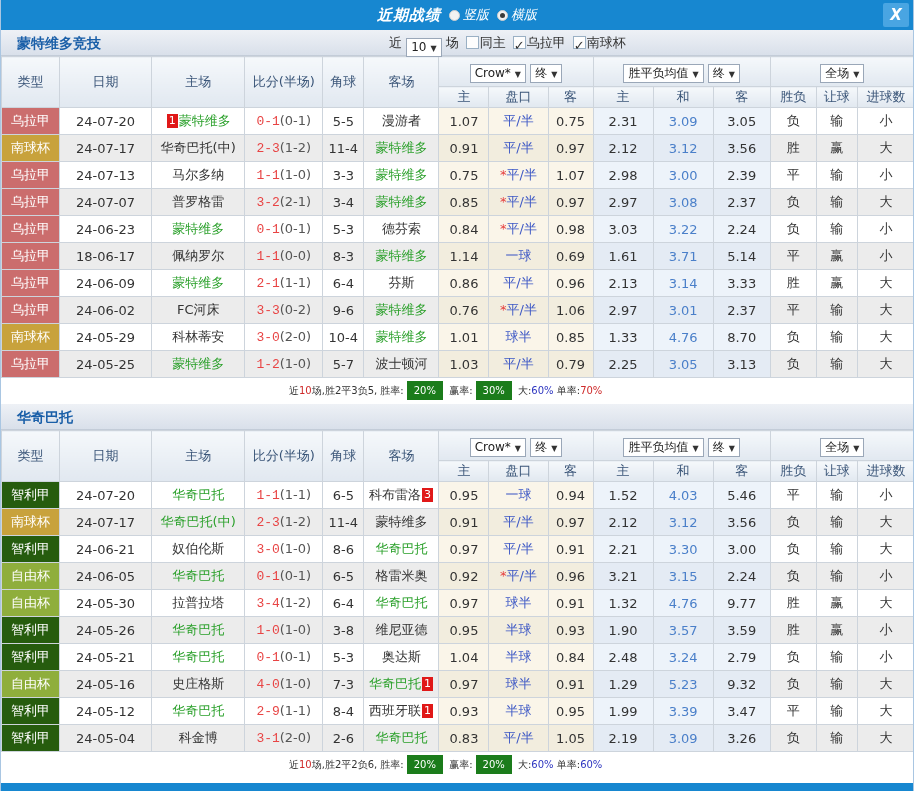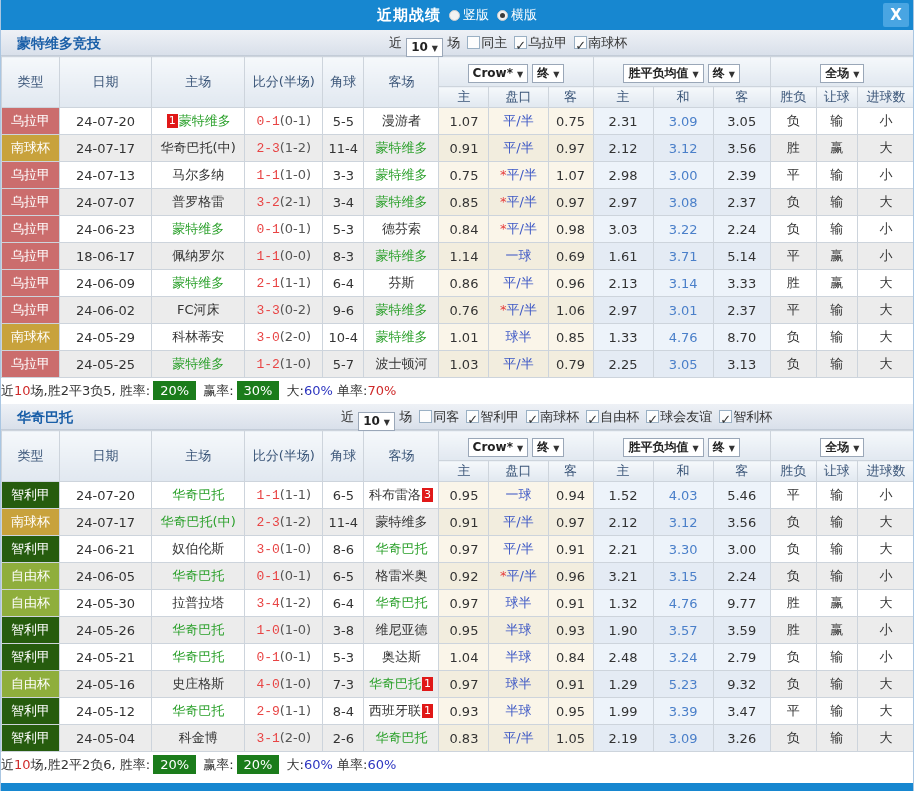--- a/index.html
+++ b/index.html
@@ -3,41 +3,41 @@
 <meta charset="utf-8">
 <style>
   * { box-sizing: border-box; }
   html,body { margin:0; padding:0; background:#fff;
     font-family:"DejaVu Sans","Liberation Sans",sans-serif; }
   .window { position:relative; width:914px; height:791px; overflow:hidden;
     border-left:1px solid #a9c6e2; border-right:1px solid #a9c6e2; background:#fff; }
 
   
   .titlebar { position:relative; height:30px; background:#1787d0;
-    display:flex; align-items:center; justify-content:center; color:#fff; }
+    display:flex; align-items:center; justify-content:center; color:#fff;font-style:italic; }
   .titlebar .maintitle { font-weight:bold; font-size:15px; letter-spacing:1px; }
   .radio { display:inline-block; width:11px; height:11px; border-radius:50%;
     background:#f2f2f2; border:1px solid #cfcfcf; vertical-align:-1px; margin:0 3px 0 8px; cursor:pointer; }
   .radio.sel::after { content:''; display:block; width:5px; height:5px; border-radius:50%;
     background:#3a3a3a; margin:2px auto 0; }
   .radio-label { font-size:13px; color:#fff; }
   .close-btn { position:absolute; right:4px; top:3px; width:26px; height:24px;
     background:#49a5e2; color:#fff; font-size:15px; font-weight:bold; text-align:center;
     line-height:24px; border-radius:2px; cursor:pointer; }
 
   
   .sec-header { position:relative; height:26px; line-height:26px;
     background:linear-gradient(#eef1f6,#d9e0ea); border-bottom:1px solid #c3ccd8; }
   .team-title { position:absolute; left:16px; top:0; font-size:14px; font-weight:bold; color:#1a5fa8; }
   .controls { position:absolute; top:0; white-space:nowrap; font-size:13px; color:#333; }
   .controls.pos-0 { left:388px; }
   .controls.pos-1 { left:340px; }
   .dd { display:inline-block; border:1px solid #9aa7b8; background:#fff; color:#222;
     font-size:12px; height:19px; line-height:17px; padding:0 4px; vertical-align:-4px;
-    cursor:pointer; white-space:nowrap;font-weight:bold; }
+    cursor:pointer; white-space:nowrap; }
   .dd .caret { font-size:8px; color:#333; margin-left:4px; }
   .cb { position:relative; display:inline-block; width:13px; height:13px;
     border:1px solid #9ab0c4; background:#fdfdfd; vertical-align:-2px; margin:0 1px 0 7px; cursor:pointer; }
   .cb.on::after { content:'✓'; position:absolute; top:-4px; left:0; font-size:13px;
     font-weight:bold; color:#333; }
 
   
   table.tbl { border-collapse:collapse; table-layout:fixed; width:914px; font-size:13px; }
   .tbl th,.tbl td { border:1px solid #cdd4dc; text-align:center; padding:0;
     overflow:hidden; white-space:nowrap; }
@@ -58,22 +58,22 @@
   .half { color:#555; }
   .line-blue { color:#3c57c5; }
   .star { color:#e53e3e; }
   .avg-blue { color:#4a7fc9; }
   .c-red { color:#cf2a2a; }
   .c-blue { color:#2d35c0; }
   .c-green { color:#18941a; }
   .c-dark { color:#333; }
 
   
-  .summary { height:26px; line-height:25px; font-size:13px; color:#333;
-    white-space:nowrap; background:#fff; }
+  .summary { height:26px; line-height:25px; font-size:10px; color:#333;
+    padding-left:288px; white-space:nowrap; background:#fff; }
   .summary .pct { display:inline-block; background:#1b7c1b; color:#fff;
     padding:0 7px; margin:0 3px; line-height:19px; }
 
   .bottombar { position:absolute; bottom:0; left:0; width:100%; height:8px; background:#1787d0; }
 </style>
 </head>
 <body>
 
 <div class="window">
 
@@ -314,21 +314,20 @@
               <td class="c-red">大</td>
             </tr>
           </tbody>
     </table>
     <div class="summary"><span class="c-dark">近</span><span class="c-red">10</span><span class="c-dark">场,胜2平3负5, 胜率:</span><span class="pct">20%</span><span class="c-dark"> 赢率:</span><span class="pct">30%</span><span class="c-dark"> 大:</span><span class="c-blue">60%</span><span class="c-dark"> 单率:</span><span class="c-red">70%</span></div>
   </div>
 
   <div class="section">
     <div class="sec-header">
       <span class="team-title">华奇巴托</span>
-      <span class="controls pos-1"><span>近 </span><span class="dd"><span>10</span><span class="caret">▼</span></span><span> 场</span><span class="cb"></span><span>同客</span><span class="cb on"></span><span>智利甲</span><span class="cb on"></span><span>南球杯</span><span class="cb on"></span><span>自由杯</span><span class="cb on"></span><span>球会友谊</span><span class="cb on"></span><span>智利杯</span></span>
     </div>
     <table class="tbl">
       <colgroup>
         <col style="width:58px">
             <col style="width:92px">
             <col style="width:93px">
         <col style="width:78px">
             <col style="width:41px">
             <col style="width:75px">
         <col style="width:50px">

